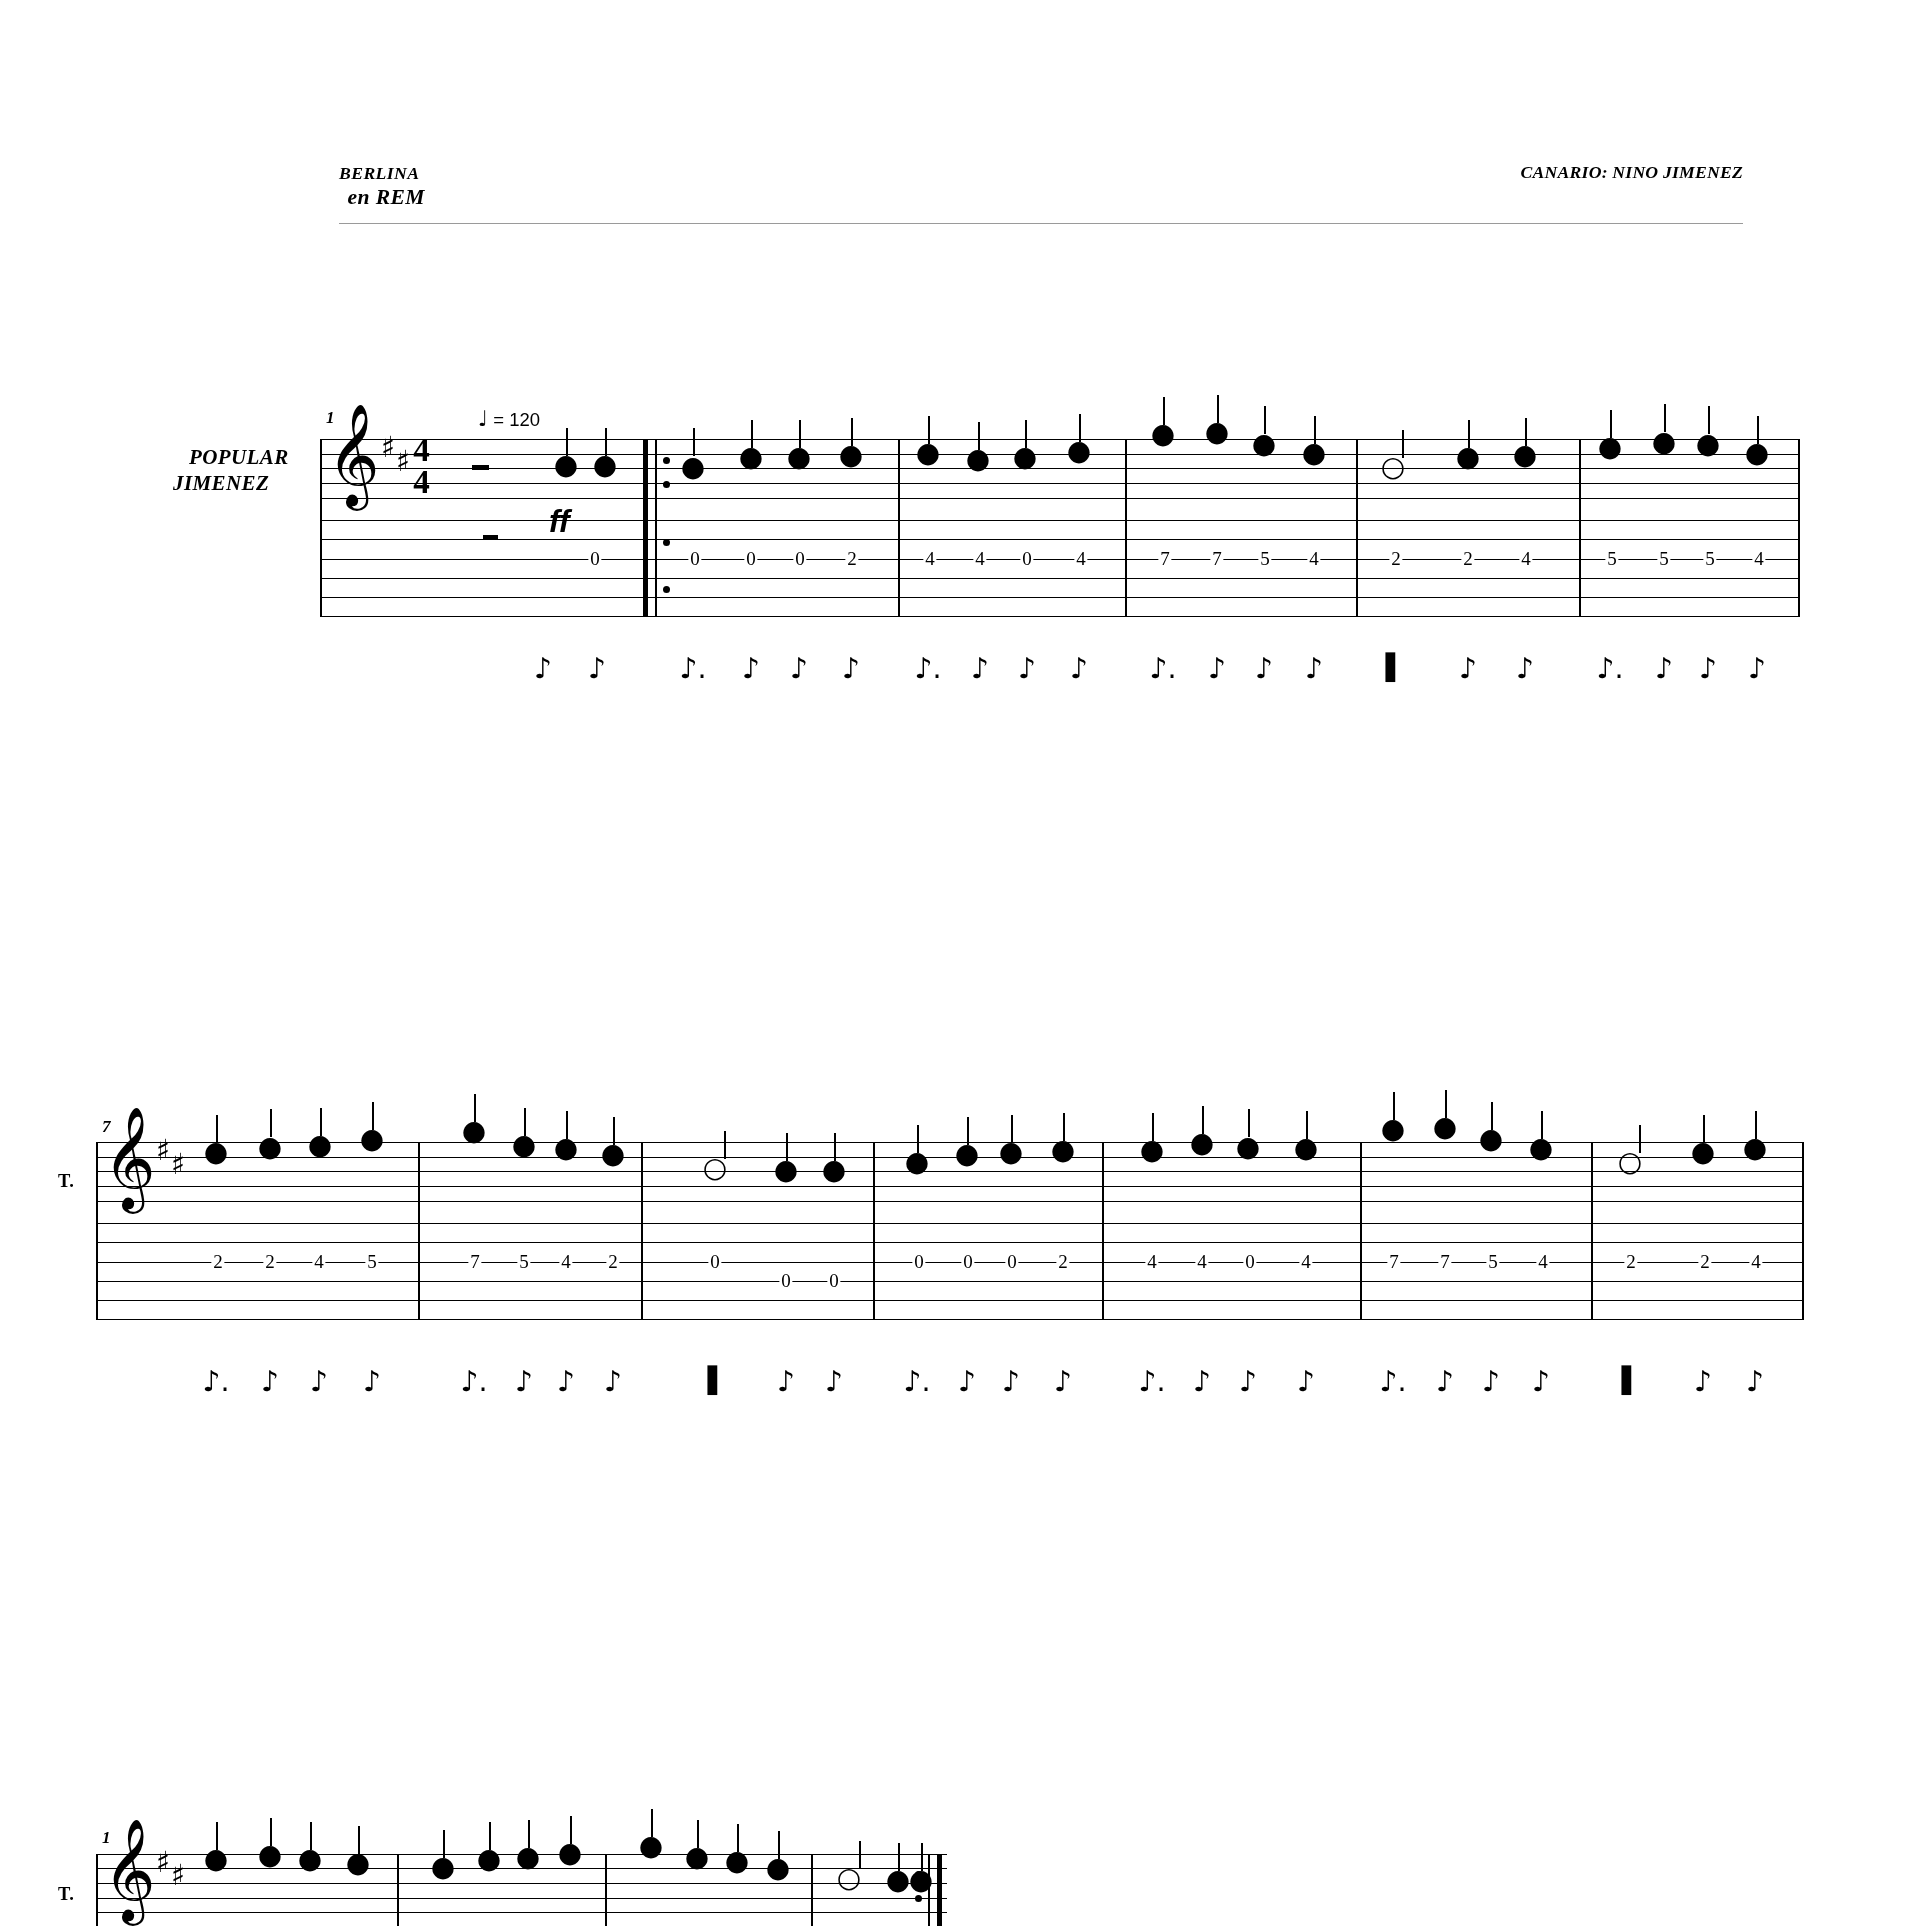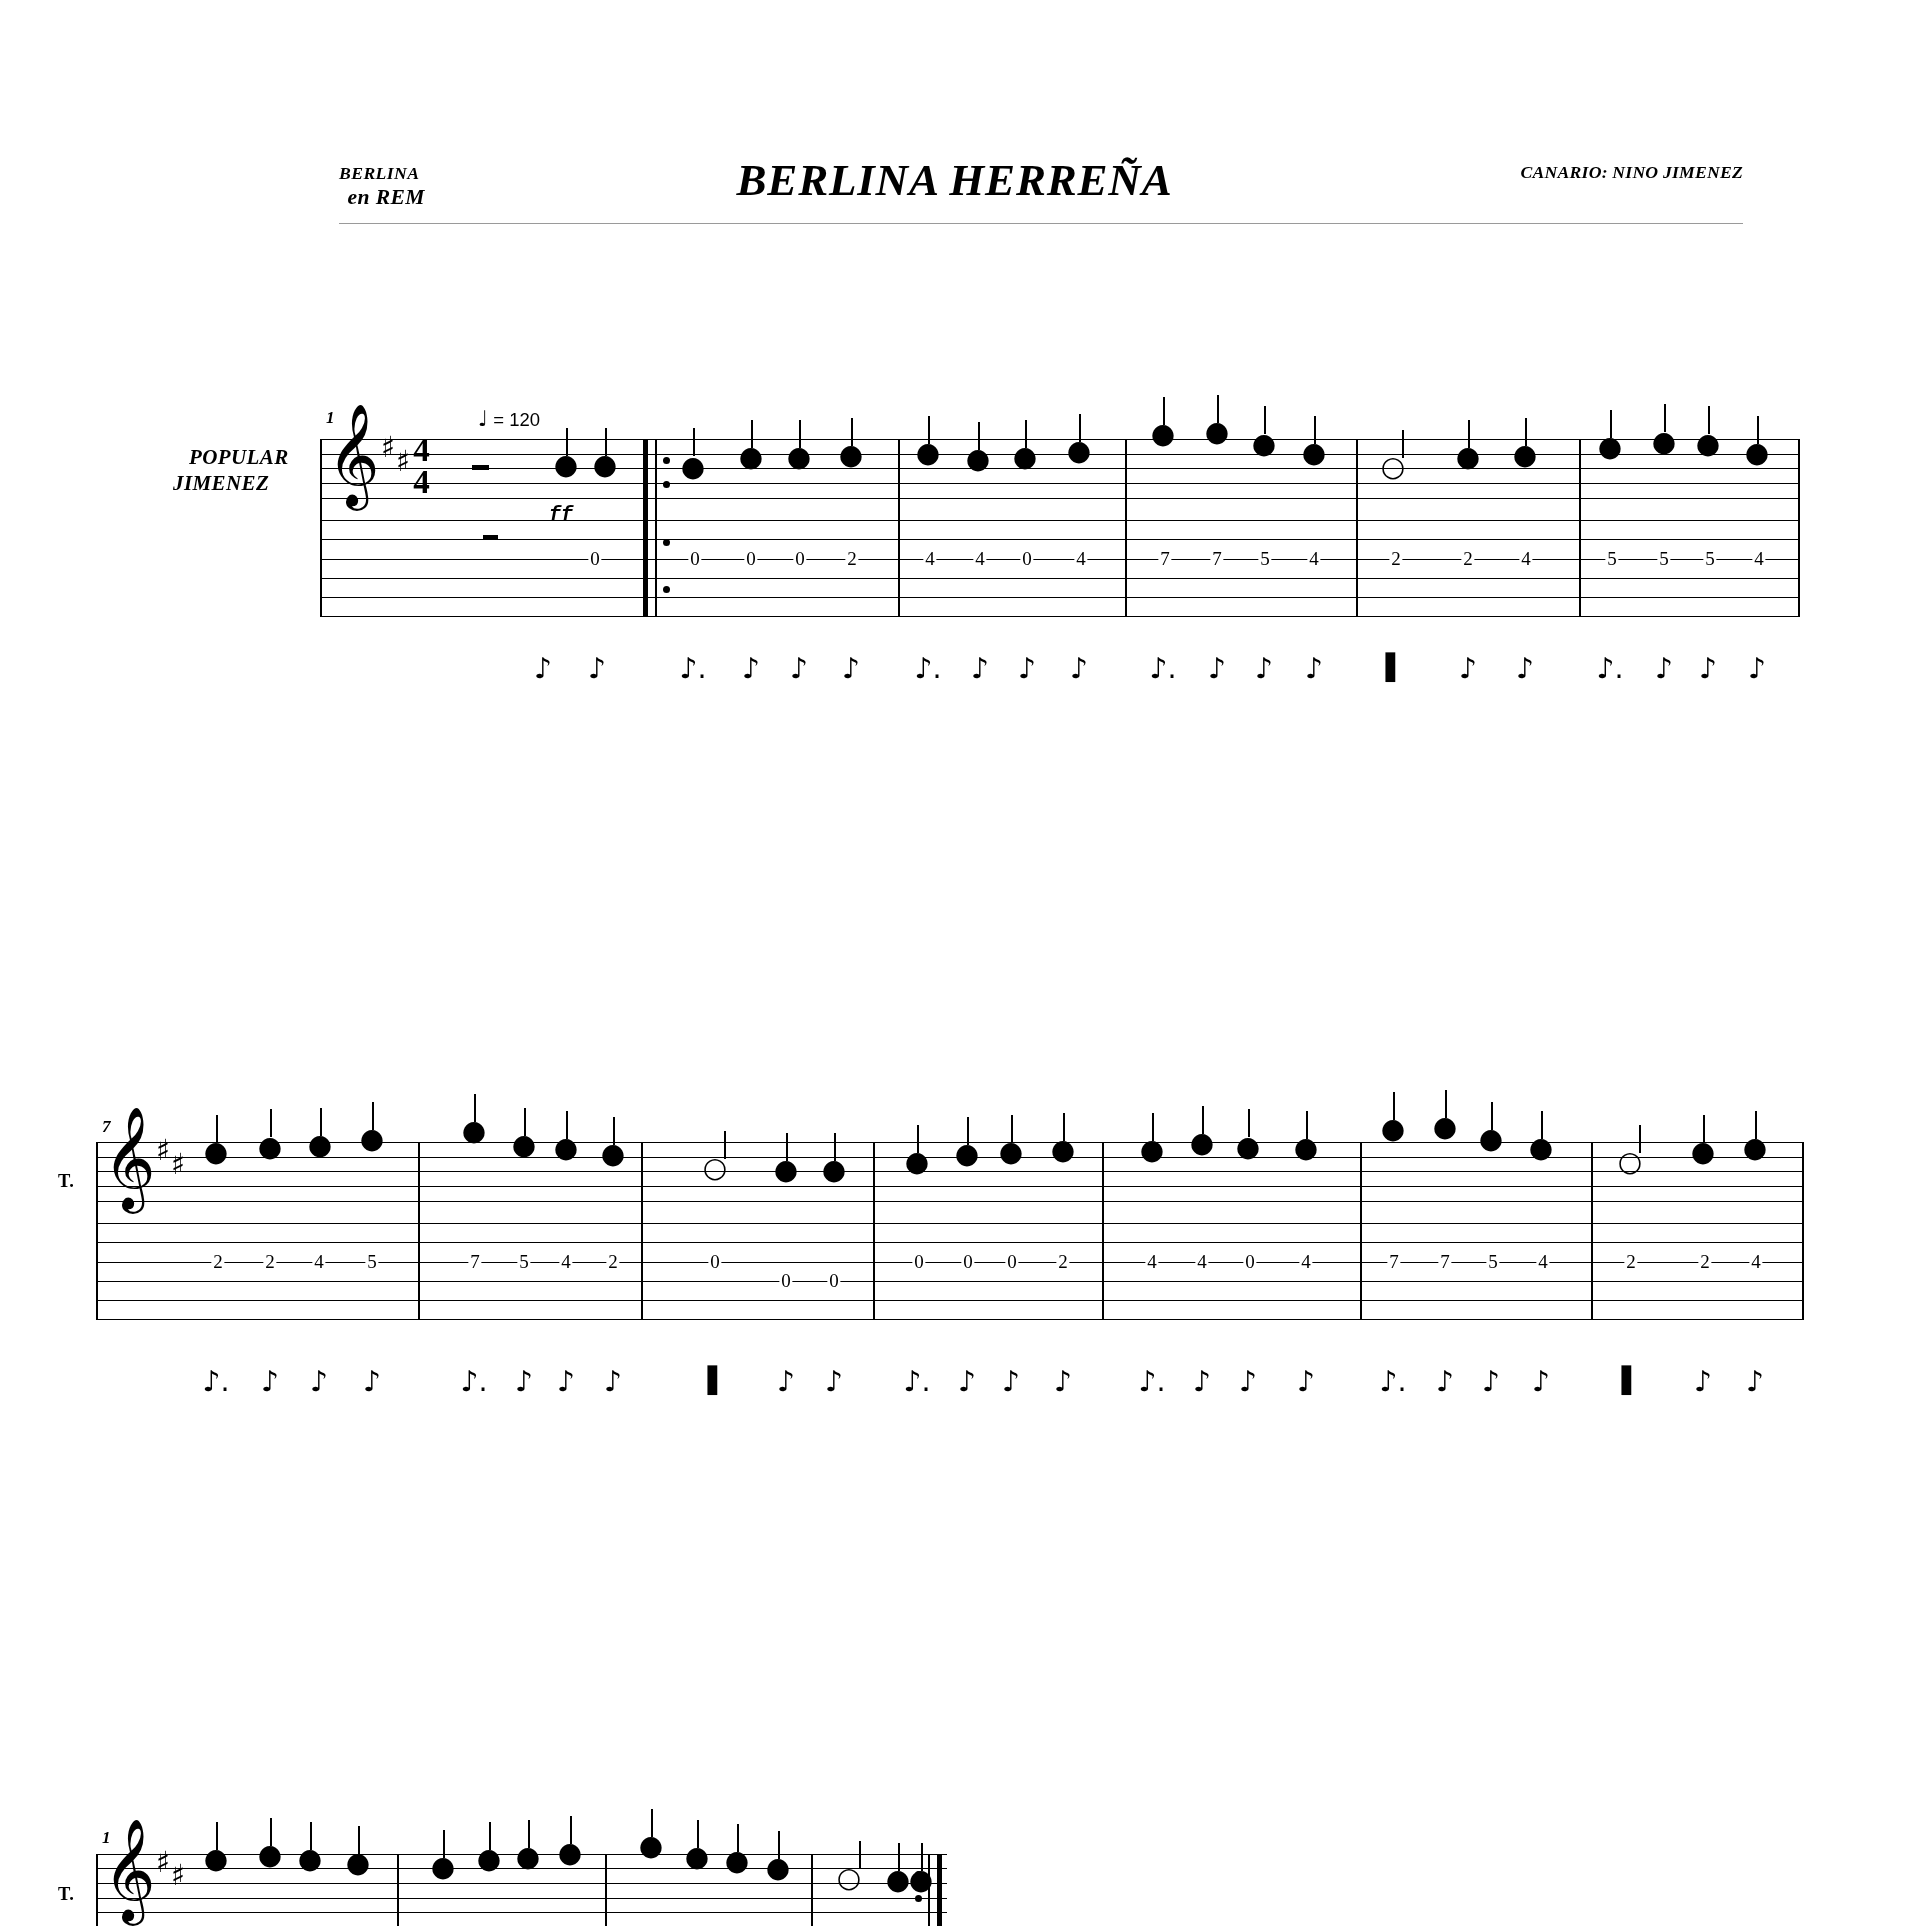--- a/index.html
+++ b/index.html
@@ -118,24 +118,24 @@
     font-weight: bold;
   }
   .tempo {
     position: absolute;
     font-size: 18.5px;
     font-family: "Liberation Sans", sans-serif;
     white-space: nowrap;
   }
   .dynamic {
     position: absolute;
-    font-size: 20px;
-    font-weight: bold;
-    font-style: italic;
-    font-family: Liberation Mono, monospace;
+    font-size: 32px;
+    font-weight: bold;
+    font-style: italic;
+    font-family: Liberation Sans, sans-serif;
   }
   .clef {
     position: absolute;
     font-family: "DejaVu Sans", sans-serif;
     line-height: 1;
   }
   .keysig {
     position: absolute;
     font-family: "DejaVu Sans", sans-serif;
     font-size: 29px;
@@ -172,21 +172,20 @@
 </head>
 <body>
 
 <div id="page">
 
   <div class="hdr-left">
     <div class="l1">BERLINA</div>
     <div class="l2">en REM</div>
   </div>
 
-  <div class="hdr-title">BERLINA HERREÑA</div>
 
   <div class="hdr-right">CANARIO: NINO JIMENEZ</div>
 
   <div class="hdr-rule"></div>
 
   <div class="system">
 
     <div class="inst-label" style="left:189px; top:445px;">POPULAR</div>
     <div class="inst-label" style="left:173px; top:471px;">JIMENEZ</div>
 

